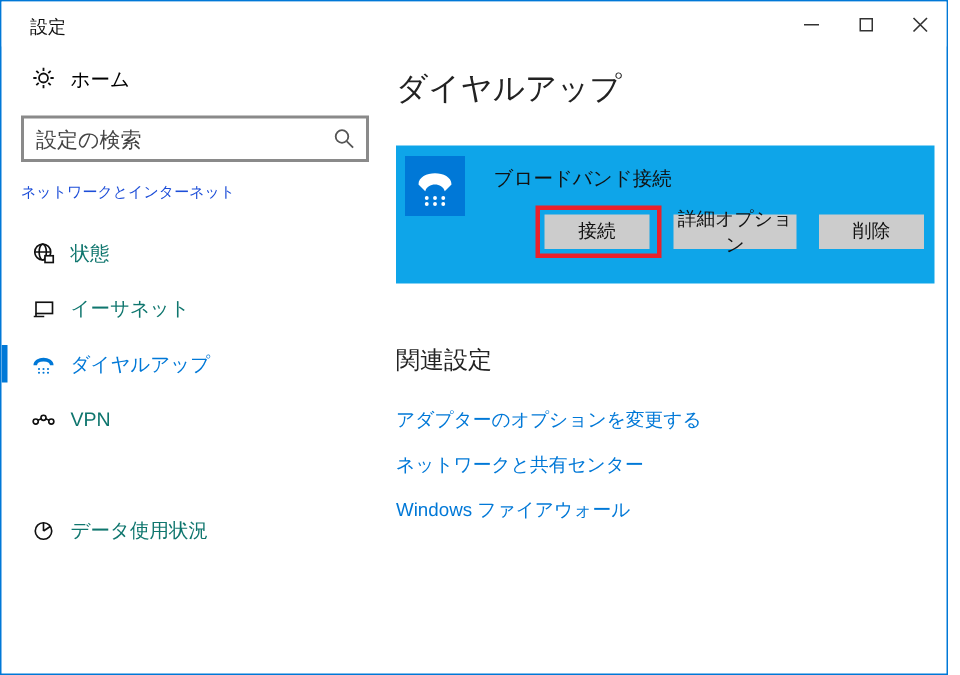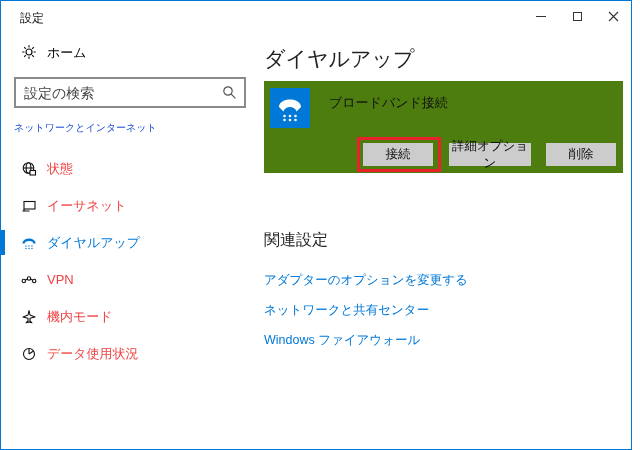--- a/index.html
+++ b/index.html
@@ -21,31 +21,31 @@
   .searchbox{position:absolute;left:13px;top:76px;width:232px;height:31px;}
   .searchbox input{
     width:100%;height:100%;box-sizing:border-box;border:2px solid #8a8a8a;background:#fff;
     font-family:inherit;font-size:14px;padding:0 30px 0 8px;color:#222;outline:none;
   }
   .searchbox input::placeholder{color:#444;opacity:1;}
   .search-ic{position:absolute;right:9px;top:8px;pointer-events:none;}
   .section-label{position:absolute;left:13px;top:120px;font-size:10px;color:#1d4ed8;}
   .side-item{
     position:absolute;left:0;width:245px;height:37px;display:flex;align-items:center;
-    padding-left:20px;box-sizing:border-box;color:#ef4444;cursor:default;
+    padding-left:20px;box-sizing:border-box;color:#0f766e;cursor:default;
   }
   .side-item .label{margin-left:10px;font-size:13px;}
   .side-item .ic{width:16px;height:16px;display:flex;align-items:center;justify-content:center;}
   .side-item.selected{color:#0078d7;}
   .side-item.selected .bar{
     position:absolute;left:0;top:6px;width:4px;height:25px;background:#0078d7;
   }
   
   .page-title{position:absolute;left:263px;top:44px;font-size:21px;font-weight:300;color:#222;}
-  .tile{position:absolute;left:263px;top:80px;width:359px;height:92px;background:#4d7c0f;}
+  .tile{position:absolute;left:263px;top:96px;width:359px;height:92px;background:#0ea5e9;}
   .tile-icon{position:absolute;left:6px;top:7px;width:40px;height:40px;background:#0078d7;display:flex;align-items:center;justify-content:center;}
   .tile-name{position:absolute;left:65px;top:13px;font-size:13px;color:#111;}
   .act-btn{
     position:absolute;top:142px;height:23px;background:#cccccc;border:none;
     font-family:inherit;font-size:12.5px;color:#111;display:flex;align-items:center;justify-content:center;cursor:default;padding:0;
   }
   .btn-connect{left:362px;width:70px;}
   .btn-advanced{left:448px;width:82px;}
   .btn-delete{left:545px;width:70px;}
   .highlight-box{
@@ -140,28 +140,20 @@
       <svg width="16" height="16" viewBox="0 0 16 16" stroke="#111" fill="none" stroke-width="1.1">
         <circle cx="2.8" cy="9" r="1.7"></circle>
         <circle cx="8" cy="6.5" r="1.7"></circle>
         <circle cx="13.2" cy="9" r="1.7"></circle>
         <path d="M4.2 8.2 L6.6 7.1 M9.4 7.1 L11.8 8.2"></path>
       </svg>
     </span>
     <span class="label">VPN</span>
   </div>
 
-  <div class="side-item" style="top:297px">
-    <span class="ic">
-      <svg width="16" height="16" viewBox="0 0 16 16" stroke="#111" fill="none" stroke-width="1.1" stroke-linejoin="round">
-        <path d="M8 1.5 L9 6 L14 8 L9 9.2 L9 12 L11 13.8 L8 13 L5 13.8 L7 12 L7 9.2 L2 8 L7 6 Z"></path>
-      </svg>
-    </span>
-    <span class="label">機内モード</span>
-  </div>
 
   <div class="side-item" style="top:334px">
     <span class="ic">
       <svg width="16" height="16" viewBox="0 0 16 16" stroke="#111" fill="none" stroke-width="1.1">
         <circle cx="8" cy="8" r="5.5"></circle>
         <path d="M8 8 L8 2.5 M8 8 L12.5 5"></path>
       </svg>
     </span>
     <span class="label">データ使用状況</span>
   </div>

